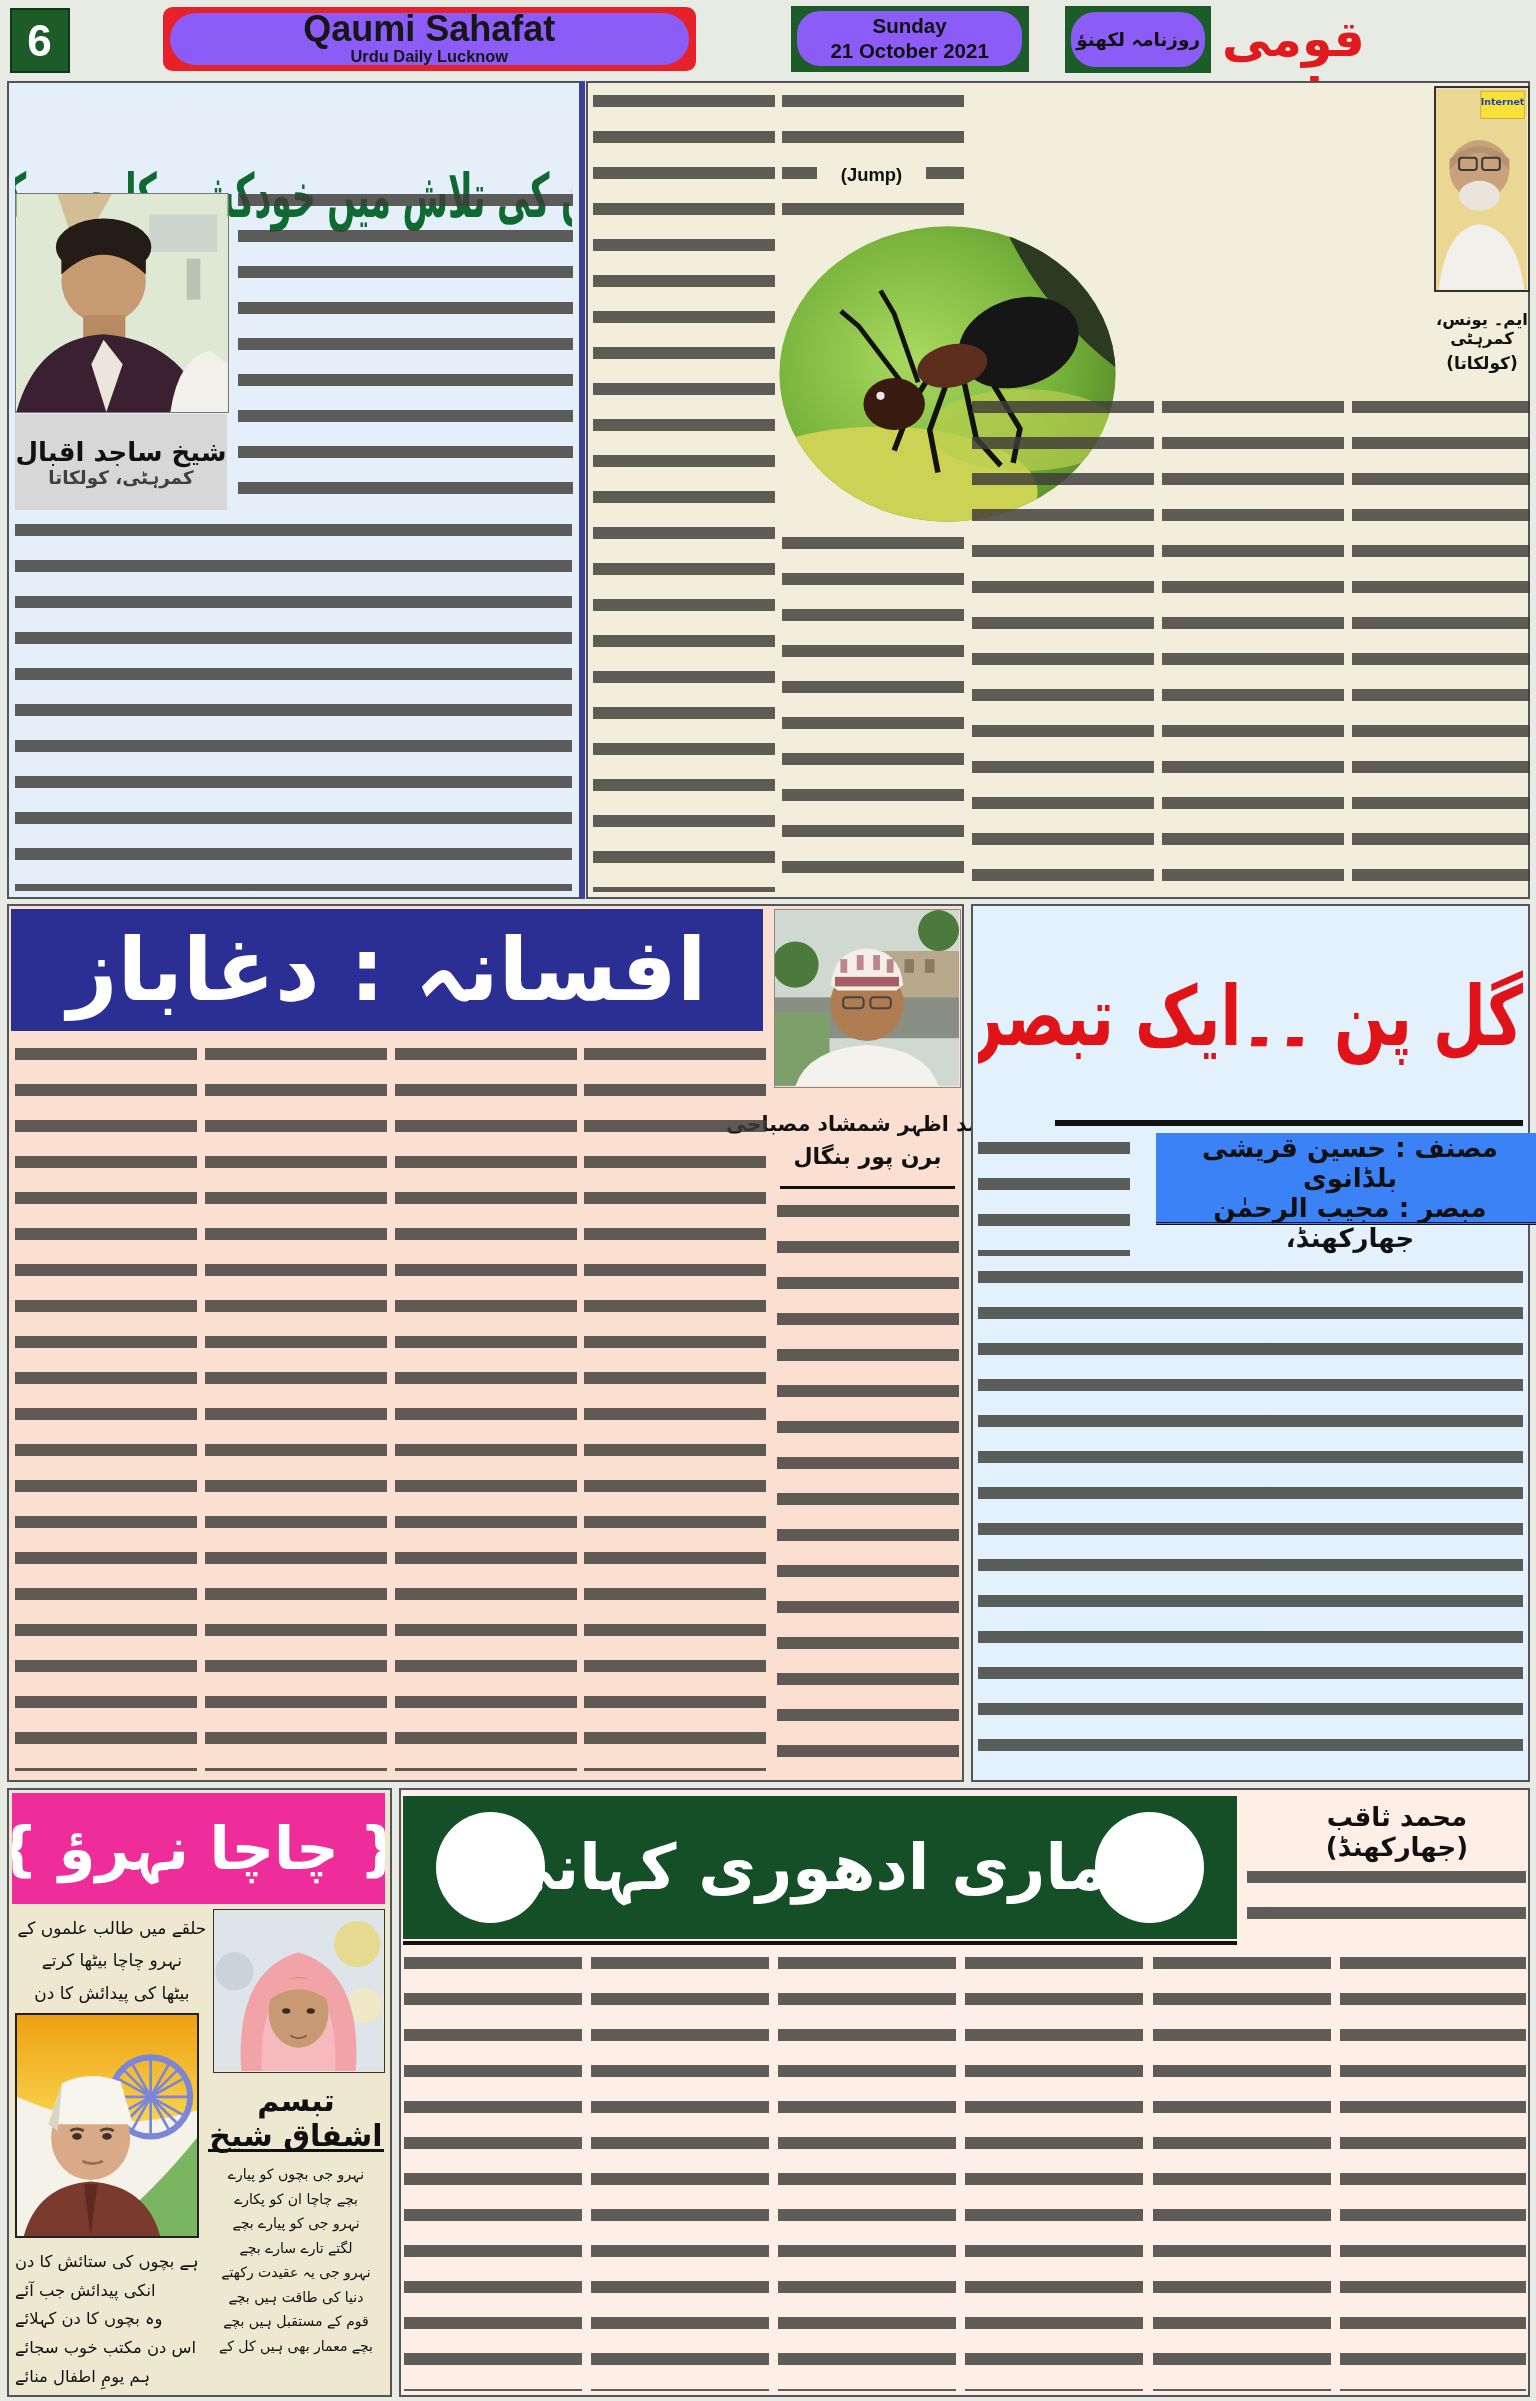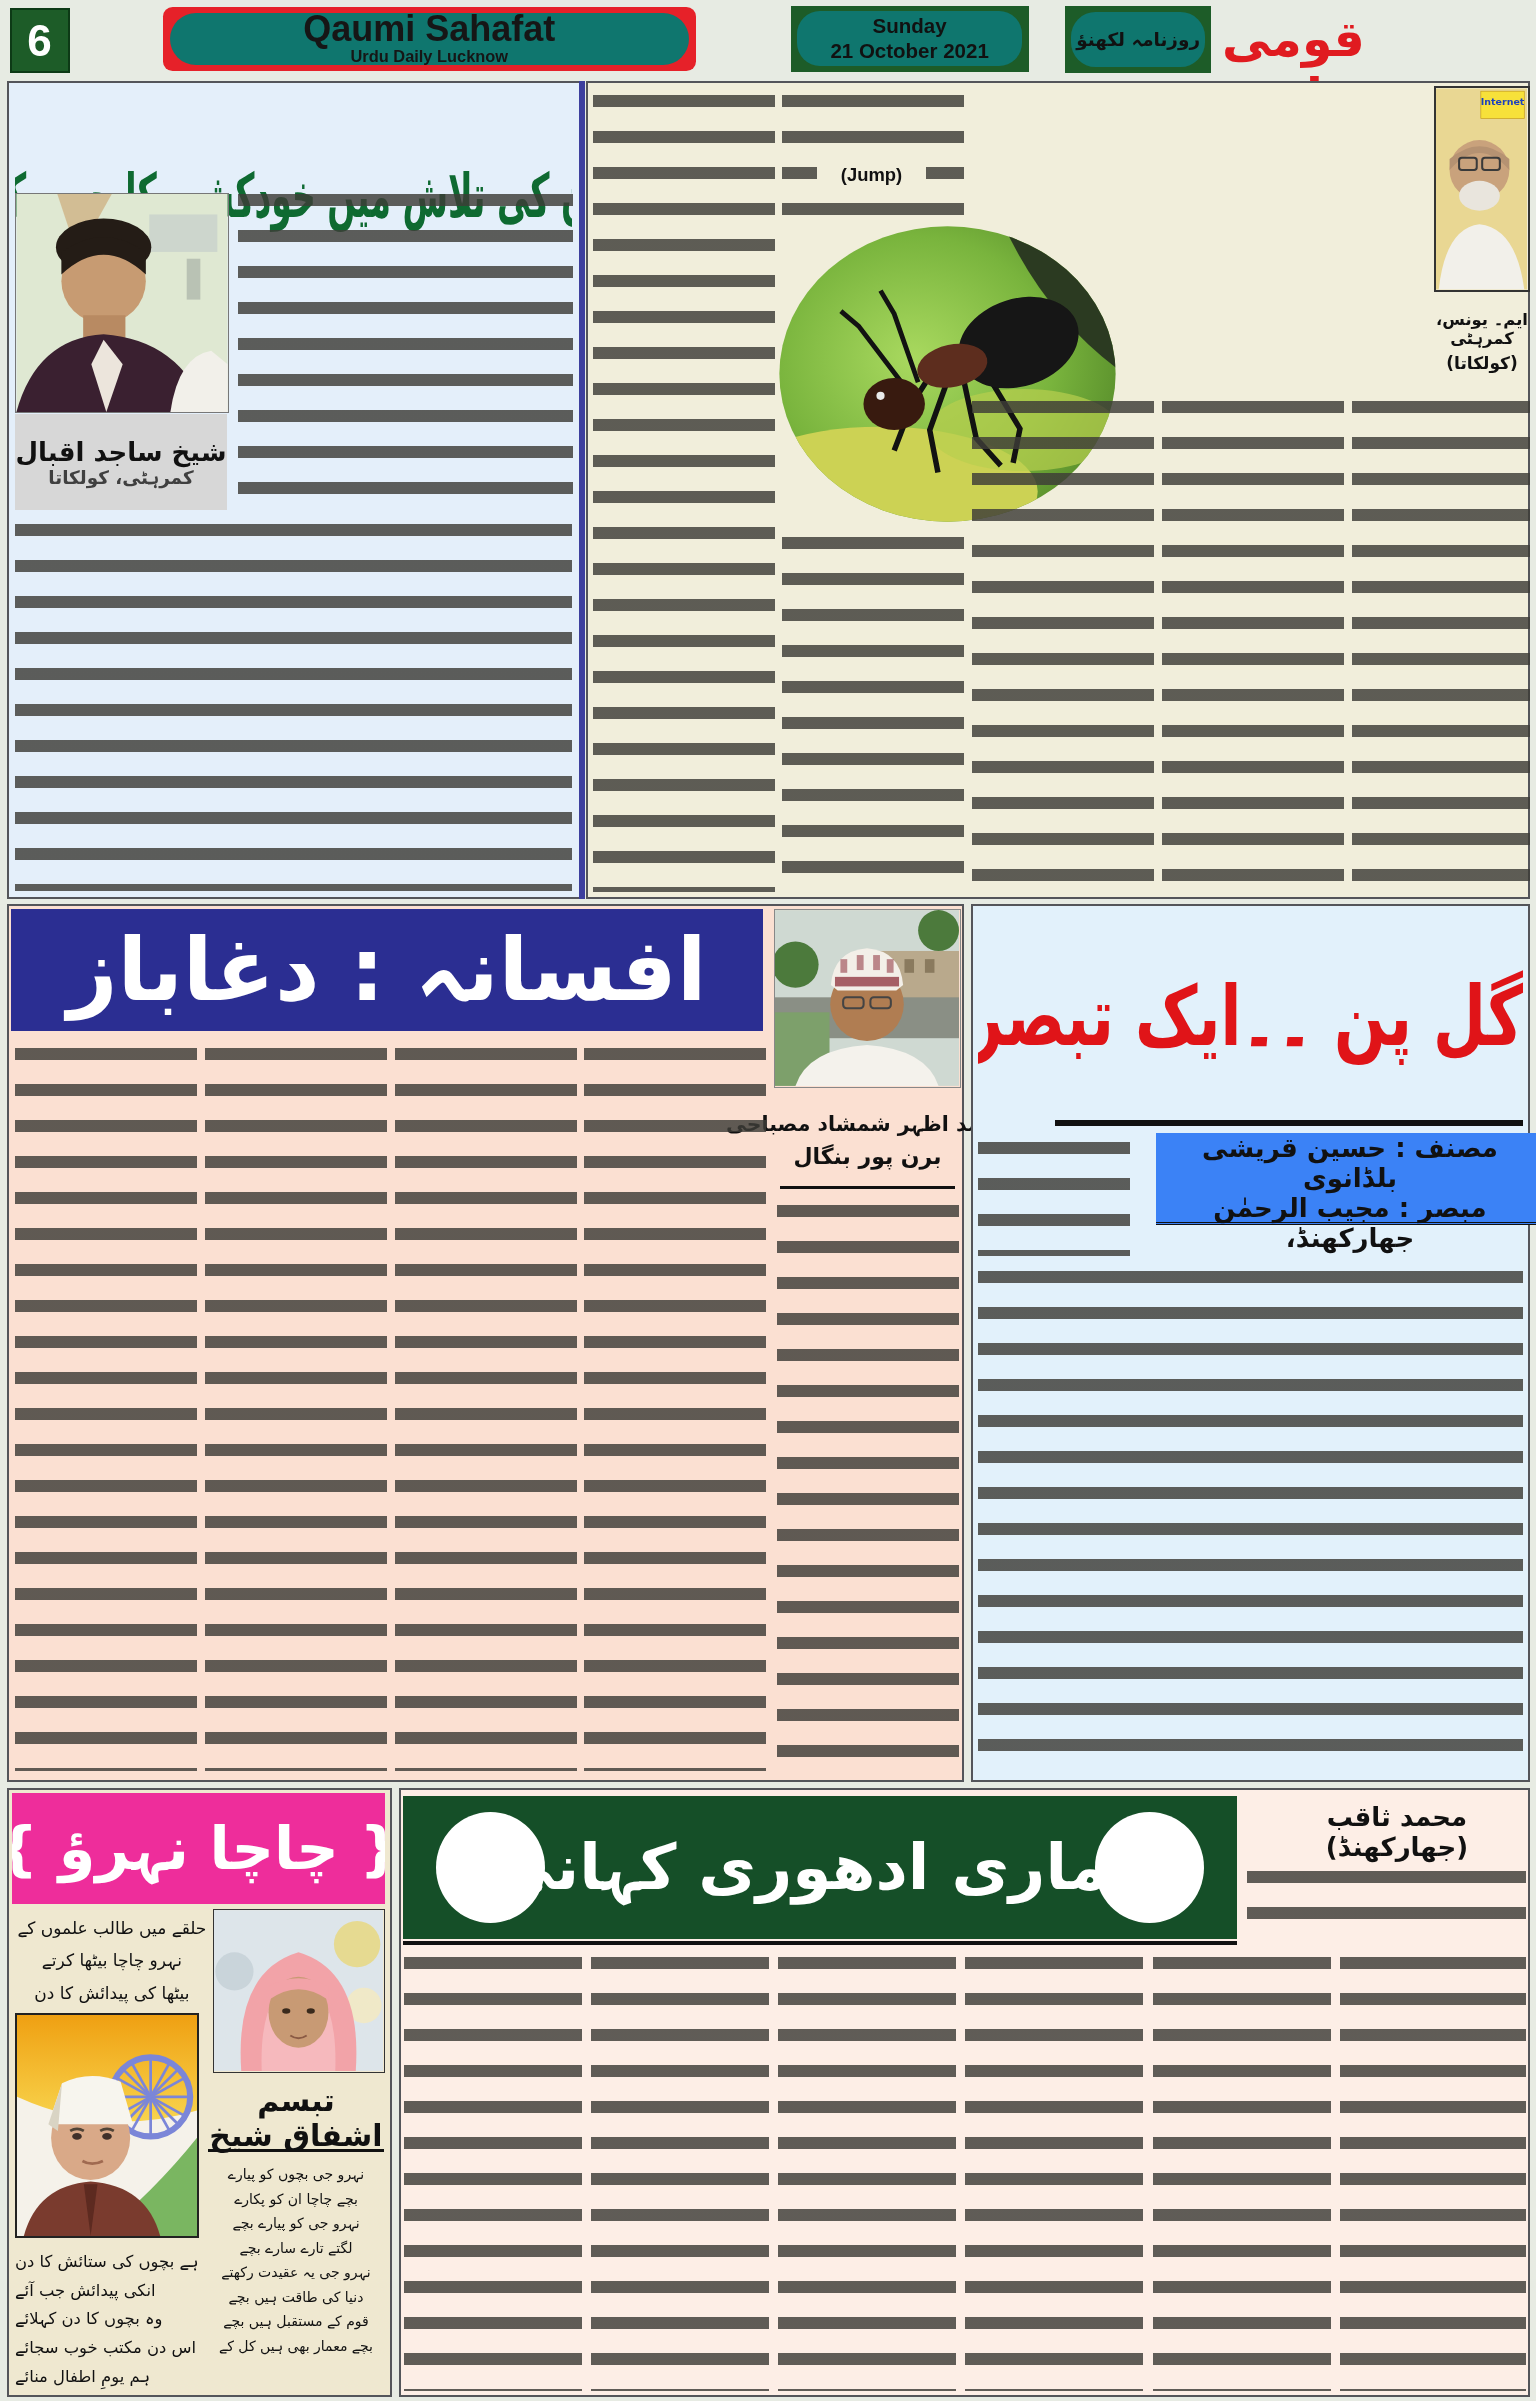--- a/index.html
+++ b/index.html
@@ -6,21 +6,21 @@
   .page{position:relative;width:1536px;height:2401px;background:#e7ebe3;overflow:hidden;
         font-family:"Liberation Sans",sans-serif;}
   .abs{position:absolute;}
   .urdu{font-family:"DejaVu Sans",sans-serif;direction:rtl;}
   .latin{font-family:"Liberation Sans",sans-serif;}
   .sec{position:absolute;border:2px solid #54555a;box-sizing:border-box;}
   .sim{position:absolute;background-image:repeating-linear-gradient(180deg,
         rgba(0,0,0,0) 0 6.1px,#3d3c37 6.1px 18.4px,rgba(0,0,0,0) 18.4px 36px);opacity:.82;}
   .center{display:flex;align-items:center;justify-content:center;text-align:center;}
   .col{display:flex;flex-direction:column;}
-  .inner-round{position:absolute;background:#0f766e;border-radius:31px;}
+  .inner-round{position:absolute;background:#8b5cf6;border-radius:31px;}
   .hairline{position:absolute;background:#111;}
   svg{display:block;}
 </style>
 </head>
 <body>
 
 <div class="page">
 
   <div class="abs center" style="left:9.6px;top:8.2px;width:56px;height:61px;background:#1d5c28;border:2px solid #0d3a16;">
     <span class="latin" style="color:#fff;font-size:44px;font-weight:bold;">6</span>

